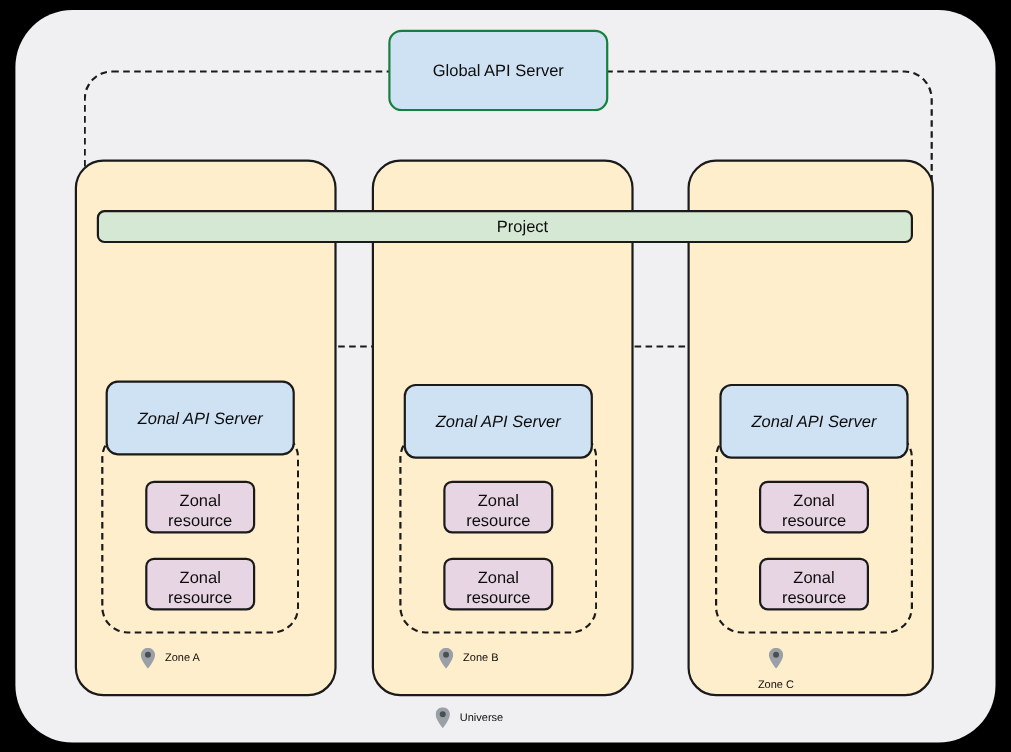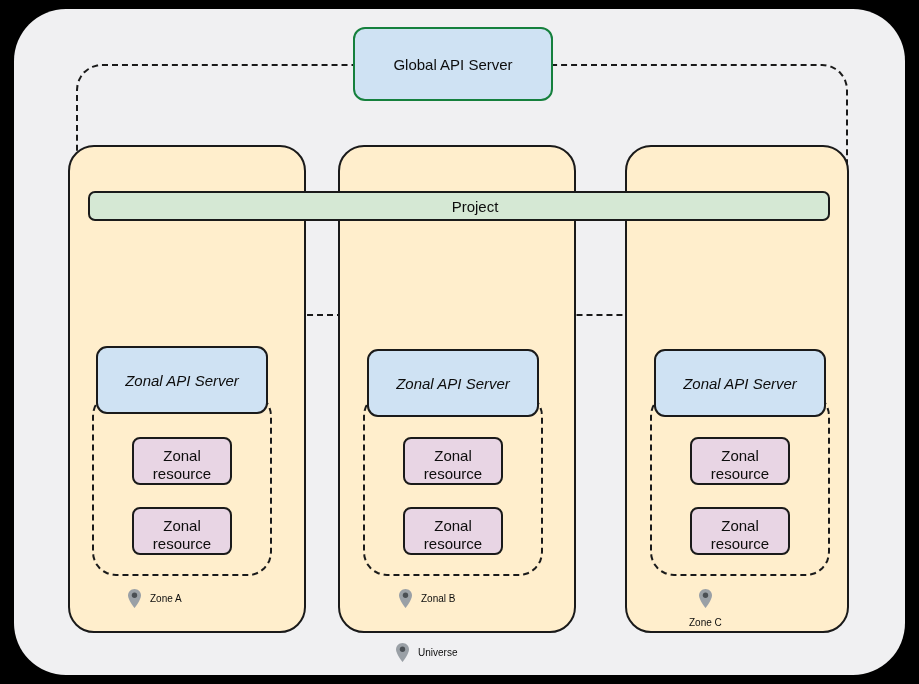--- a/index.html
+++ b/index.html
@@ -250,21 +250,21 @@
     <span>Zone A</span>
   </div>
 
   <div class="pin-label label-zone-b">
     <span class="pin-icon">
       <svg width="13" height="19" viewBox="0 0 13 19">
         <path d="M6.5 0 C2.9 0 0 2.9 0 6.5 C0 11 6.5 19 6.5 19 C6.5 19 13 11 13 6.5 C13 2.9 10.1 0 6.5 0 Z" fill="#9aa0a6"></path>
         <circle cx="6.5" cy="6.3" r="2.7" fill="#4a4f54"></circle>
       </svg>
     </span>
-    <span>Zonal B</span>
+    <span>Zone B</span>
   </div>
 
   <div class="pin-label label-zone-c">
     <span class="pin-icon">
       <svg width="13" height="19" viewBox="0 0 13 19">
         <path d="M6.5 0 C2.9 0 0 2.9 0 6.5 C0 11 6.5 19 6.5 19 C6.5 19 13 11 13 6.5 C13 2.9 10.1 0 6.5 0 Z" fill="#9aa0a6"></path>
         <circle cx="6.5" cy="6.3" r="2.7" fill="#4a4f54"></circle>
       </svg>
     </span>
     <span>Zone C</span>

